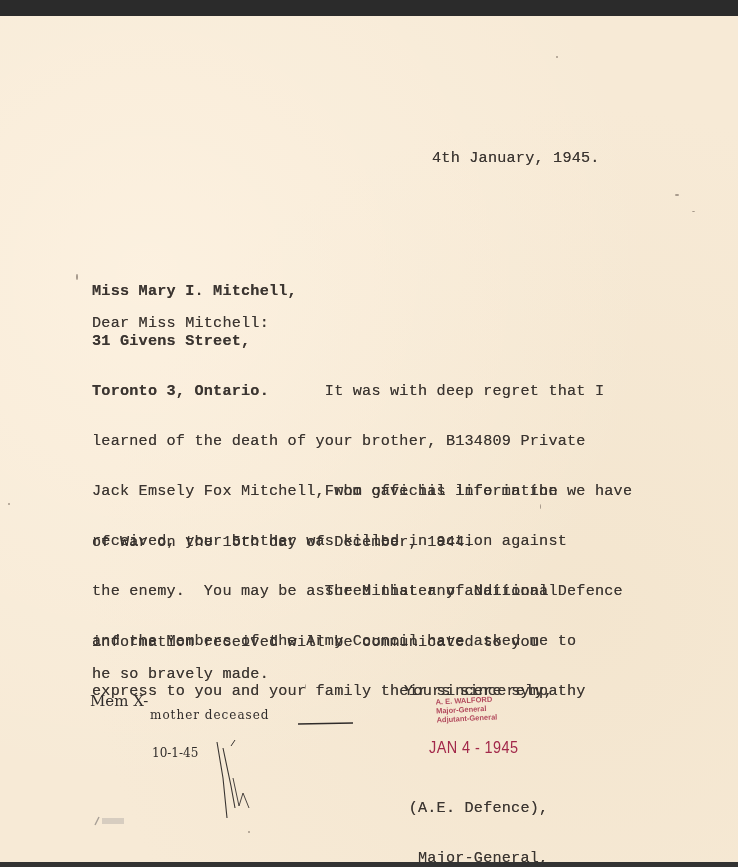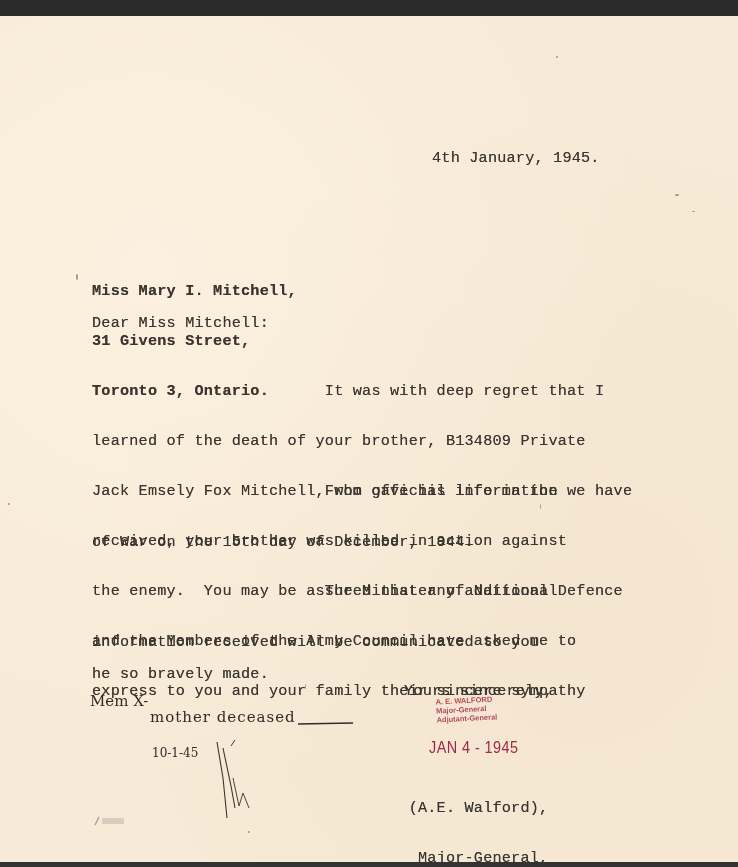--- a/index.html
+++ b/index.html
@@ -103,21 +103,21 @@
       letter-spacing: 0.5px;
       transform: scaleX(0.85);
       transform-origin: left top;
     }
     .handwriting {
       position: absolute;
       font-family: "DejaVu Serif", serif;
       color: #2f2b2a;
     }
     .hw1 { left: 90px; top: 676px; font-size: 15px; }
-    .hw2 { left: 150px; top: 692px; font-size: 15px; letter-spacing: 1px; }
+    .hw2 { left: 150px; top: 692px; font-size: 12px; letter-spacing: 1px; }
     .hw3 { left: 152px; top: 730px; font-size: 12px; }
     .initials {
       position: absolute;
       left: 205px;
       top: 722px;
     }
     .file-mark {
       position: absolute;
       left: 94px;
       top: 800px;
@@ -180,21 +180,21 @@
 
   <div class="stamp-name">
     <div>A. E. WALFORD</div>
     <div>Major-General</div>
     <div>Adjutant-General</div>
   </div>
 
   <div class="stamp-date">JAN 4 - 1945</div>
 
   <div class="typed signature-block">
-    <div>  (A.E. Walford),</div>
+    <div>  (A.E. Defence),</div>
     <div>   Major-General,</div>
     
   </div>
 
   <div class="handwriting hw1">Mem X-</div>
   <div class="handwriting hw2">mother deceased</div>
   <svg style="position:absolute;left:148px;top:690px;" width="210" height="30">
     <path d="M150 18 L205 17" stroke="#2f2b2a" stroke-width="1.3" fill="none"></path>
   </svg>
   <div class="handwriting hw3">10-1-45</div>

